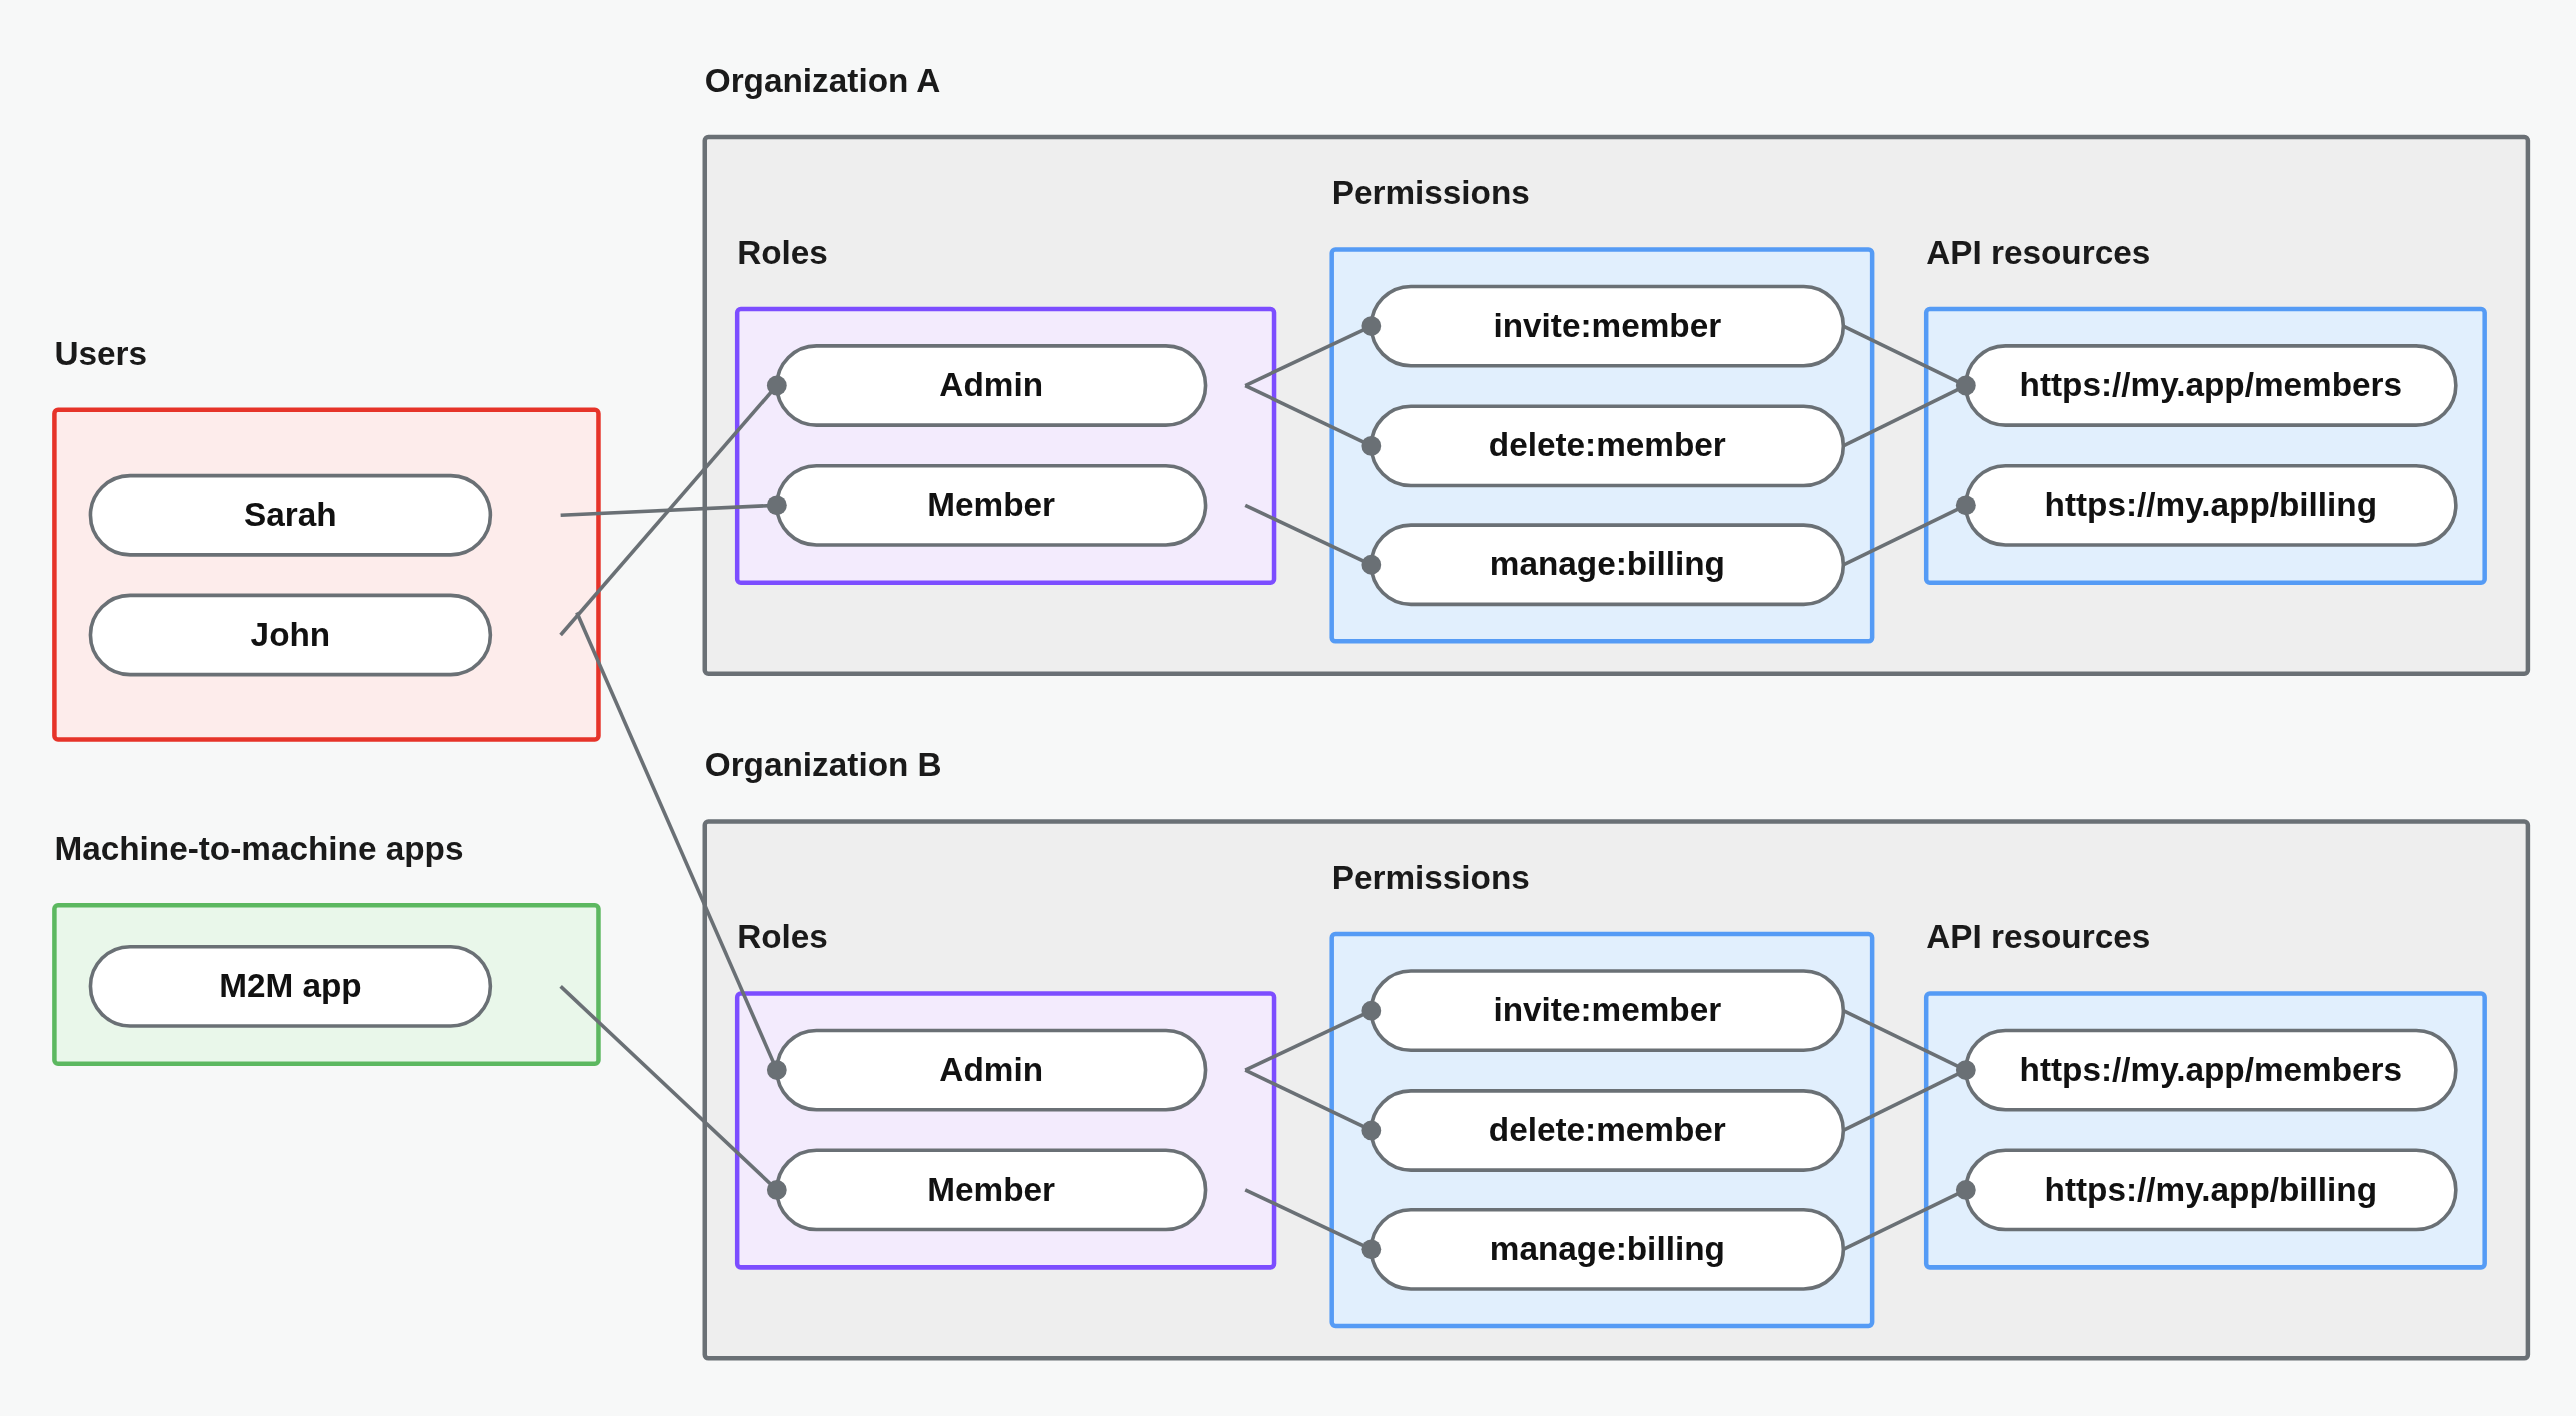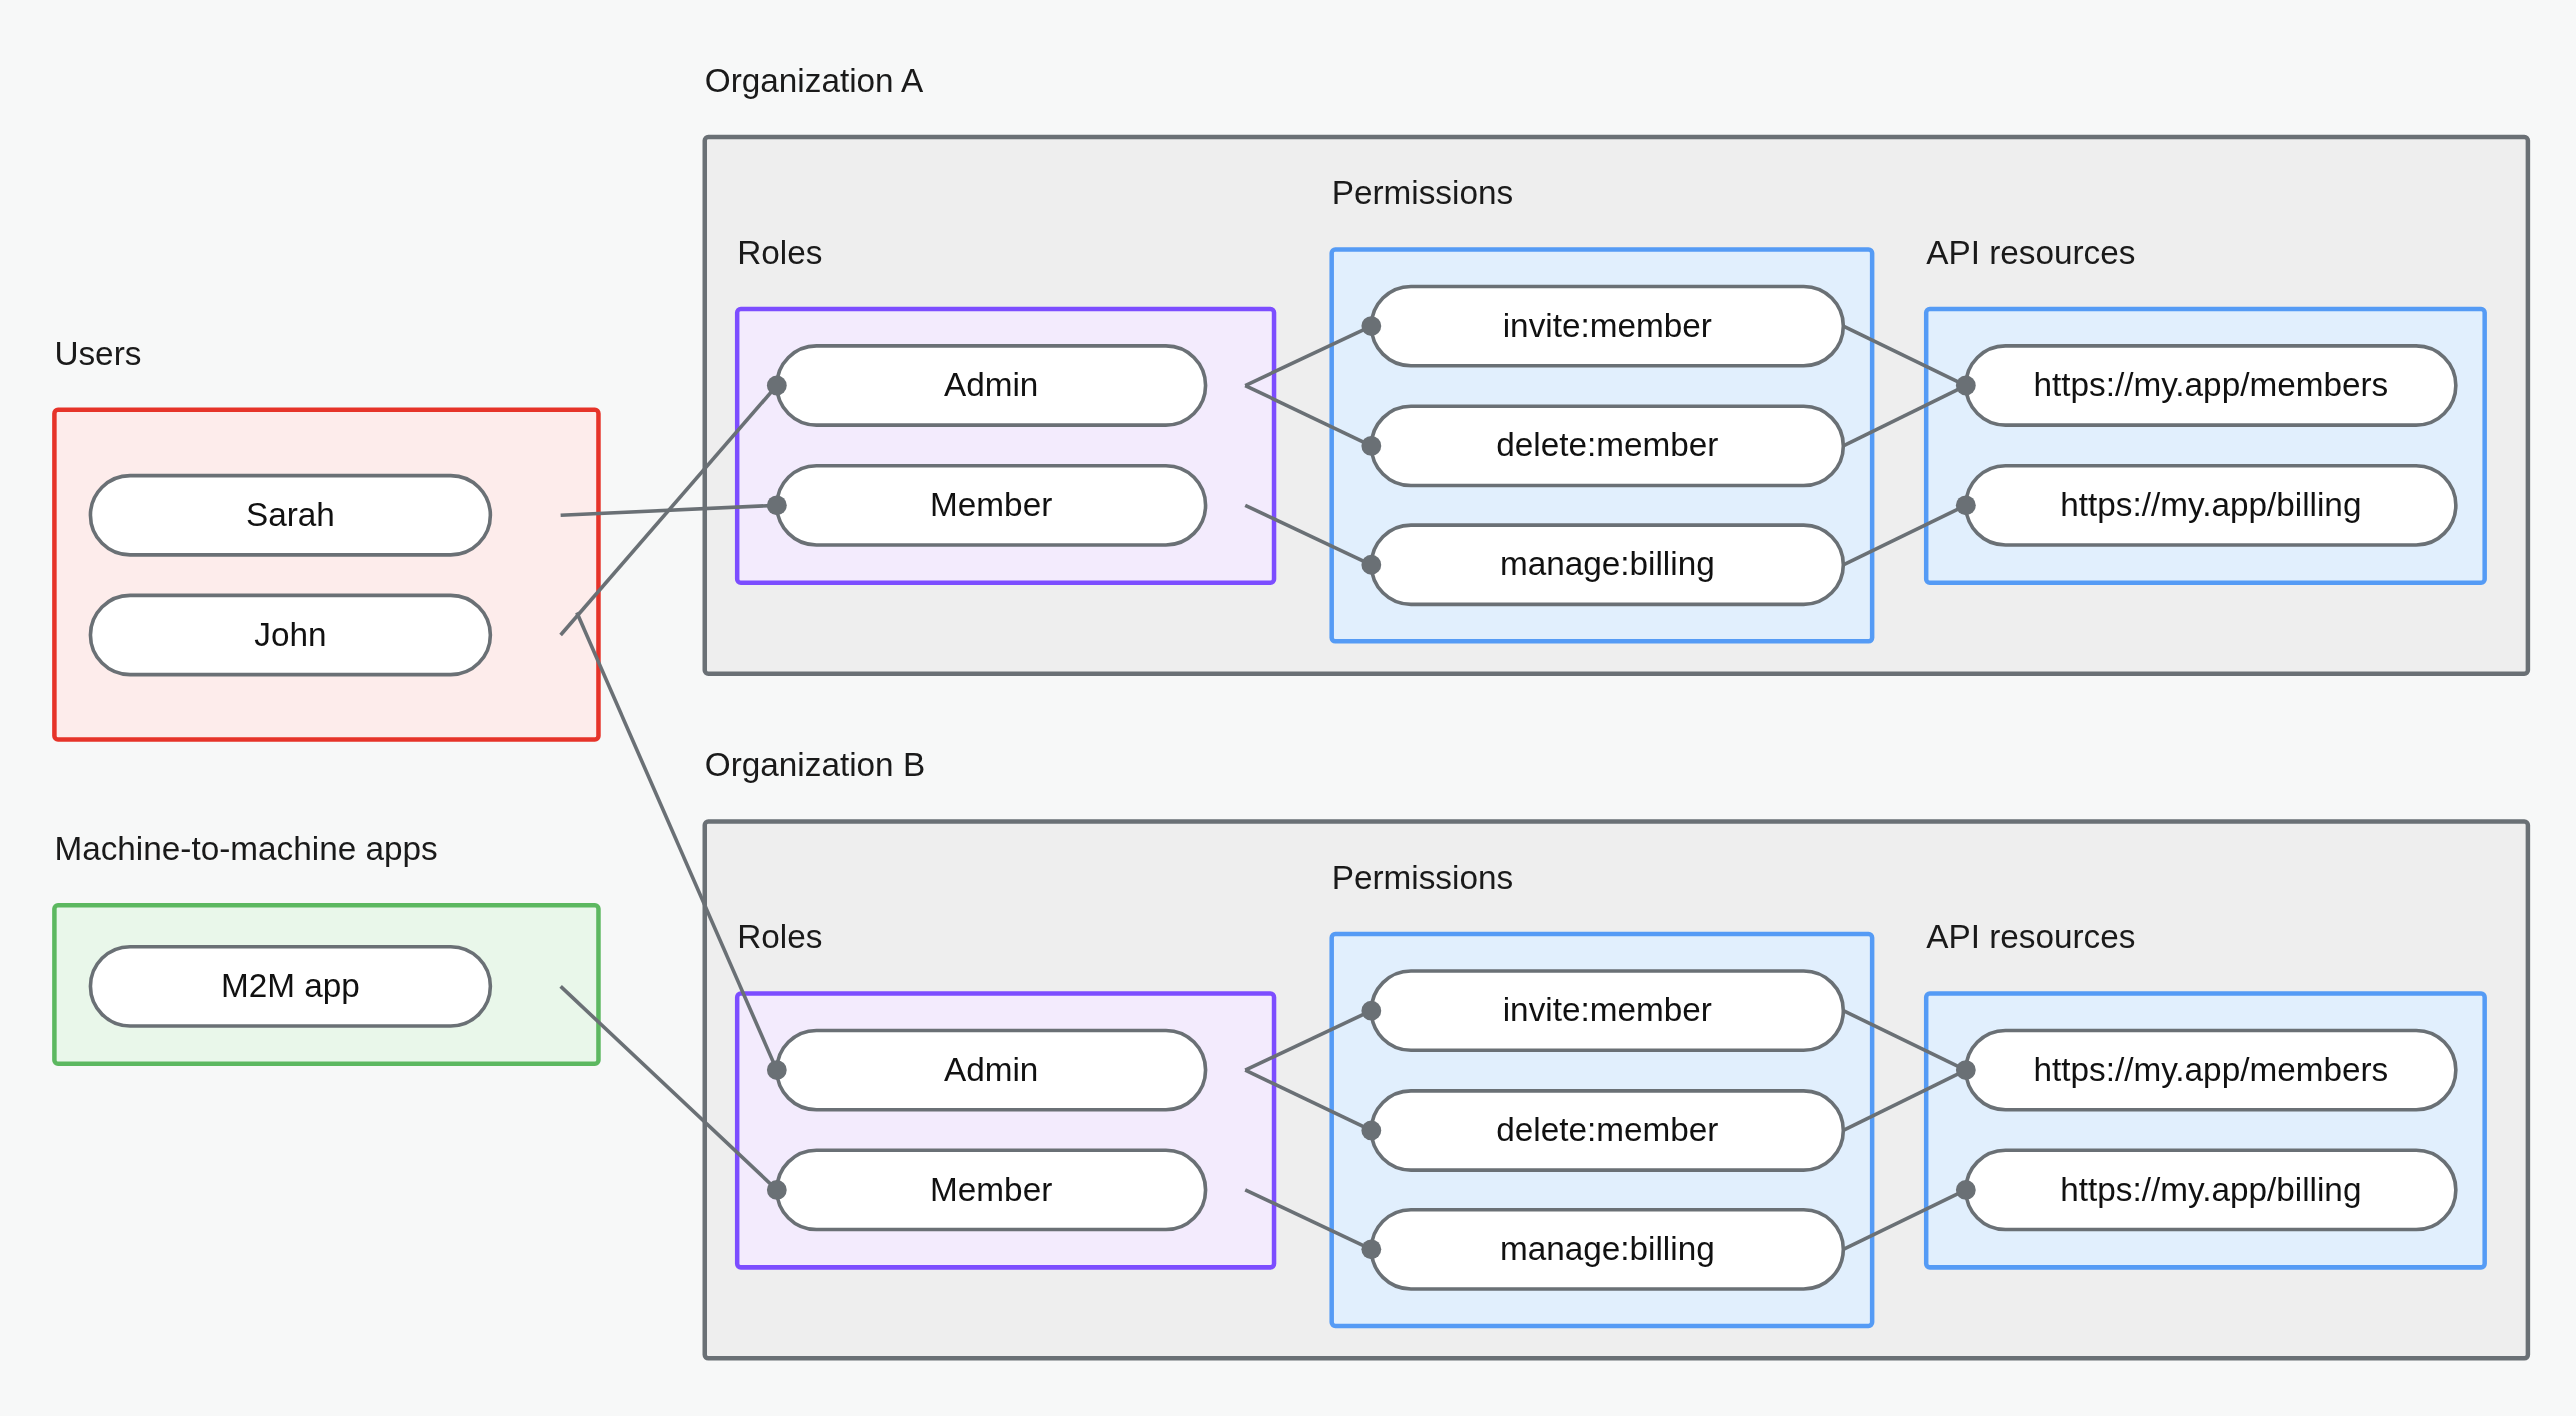--- a/index.html
+++ b/index.html
@@ -10,20 +10,21 @@
   body {
     width: 2576px;
     height: 1416px;
     font-family: "Liberation Sans", sans-serif;
     overflow: hidden;
   }
   #canvas {
     position: relative;
     width: 2576px;
     height: 1156px;
+    font-weight: bold;
   }
   svg.diagram {
     position: absolute;
     top: 0; left: 0;
     width: 2576px;
     height: 1416px;
   }
   .grp-label {
     font-family: "Liberation Sans", sans-serif;
     font-size: 37px;

